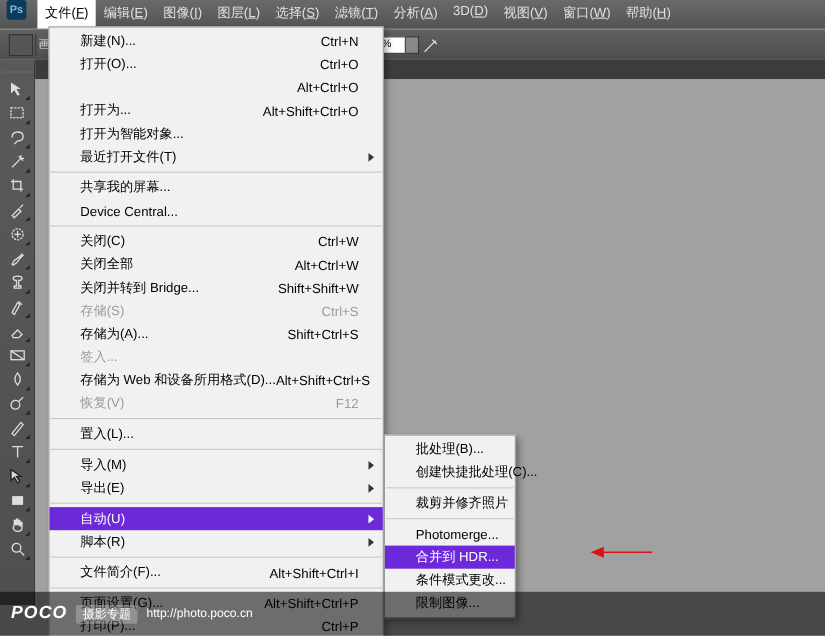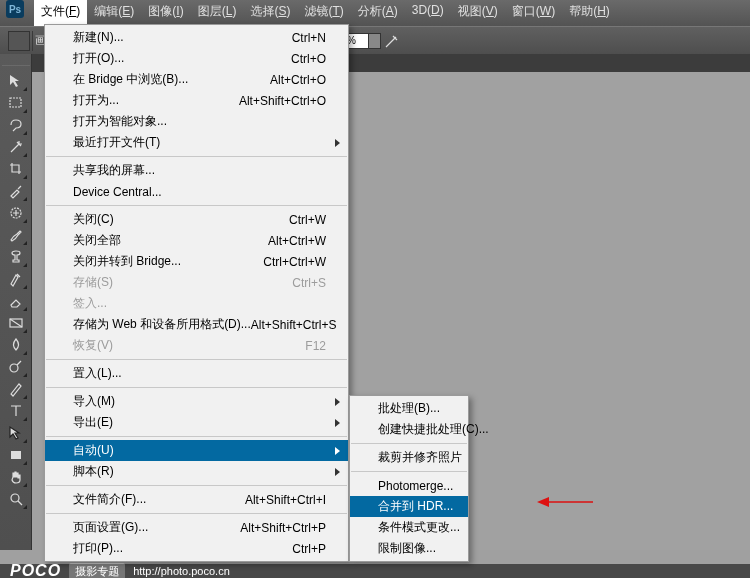--- a/index.html
+++ b/index.html
@@ -25,31 +25,31 @@
 .tool { width: 24px; height: 22px; display: flex; align-items: center; justify-content: center; color: #ddd; font-size: 14px; position: relative; cursor: pointer; }
 .tool .tri { position: absolute; right: 1px; bottom: 1px; width: 0; height: 0; border-right: 4px solid #222; border-top: 4px solid transparent; }
 
 .canvas-tabbar { position: absolute; left: 32px; right: 0; top: 54px; height: 18px; background: #3c3c3c; }
 .canvas { position: absolute; left: 32px; right: 0; top: 72px; bottom: 28px; background: #a1a1a1; }
 
 .dropdown { position: absolute; background: #f1f1f1; border: 1px solid #9a9a9a; box-shadow: 3px 3px 6px rgba(0,0,0,0.35); font-size: 12px; color: #000; padding: 2px 0; }
 .dropdown.main { left: 44px; top: 24px; width: 305px; }
 .menu-row { display: flex; align-items: center; height: 21px; padding: 0 22px 0 28px; white-space: nowrap; position: relative; }
 .menu-row.disabled { color: #9c9c9c; }
-.menu-row.highlight { background: #0369a1; color: #fff; }
+.menu-row.highlight { background: #6d28d9; color: #fff; }
 .menu-row .sc { margin-left: auto; }
 .menu-row .arrow { position: absolute; right: 8px; width: 0; height: 0; border-left: 5px solid #333; border-top: 4px solid transparent; border-bottom: 4px solid transparent; }
 .menu-row.highlight .arrow { border-left-color: #fff; }
 .menu-sep { height: 1px; background: #c8c8c8; margin: 3px 1px; }
 
 .submenu { left: 349px; top: 395px; width: 120px; }
 
 .arrow-annot { position: absolute; left: 535px; top: 492px; pointer-events: none; }
 
-.footer { position: absolute; left: 0; right: 0; bottom: 0; height: 14px; background: rgba(0,0,0,0.55); display: flex; align-items: center; padding-left: 10px; color: #fff; font-size: 11px; gap: 8px; }
+.footer { position: absolute; left: 0; right: 0; bottom: 0; height: 40px; background: rgba(0,0,0,0.55); display: flex; align-items: center; padding-left: 10px; color: #fff; font-size: 11px; gap: 8px; }
 .poco-logo { font-weight: bold; font-size: 16px; letter-spacing: 1px; font-style: italic; }
 .poco-tag { background: rgba(255,255,255,0.25); padding: 1px 6px; border-radius: 2px; }
 
 svg.tool-svg { width: 16px; height: 16px; stroke: #ddd; fill: none; stroke-width: 1.2; }
 </style>
 </head>
 <body>
 
 <div class="titlebar">
   <div class="ps-logo">Ps</div>
@@ -233,21 +233,20 @@
 <div class="dropdown main" id="file-menu">
     <div class="menu-row">
       <span>新建(N)...</span>
       <span class="sc">Ctrl+N</span>
     </div>
     <div class="menu-row">
       <span>打开(O)...</span>
       <span class="sc">Ctrl+O</span>
     </div>
     <div class="menu-row">
-      <span>在 Bridge 中浏览(B)...</span>
       <span class="sc">Alt+Ctrl+O</span>
     </div>
     <div class="menu-row">
       <span>打开为...</span>
       <span class="sc">Alt+Shift+Ctrl+O</span>
     </div>
     <div class="menu-row">
       <span>打开为智能对象...</span>
     </div>
     <div class="menu-row">
@@ -265,25 +264,29 @@
     <div class="menu-row">
       <span>关闭(C)</span>
       <span class="sc">Ctrl+W</span>
     </div>
     <div class="menu-row">
       <span>关闭全部</span>
       <span class="sc">Alt+Ctrl+W</span>
     </div>
     <div class="menu-row">
       <span>关闭并转到 Bridge...</span>
-      <span class="sc">Ctrl+Ctrl+W</span>
+      <span class="sc">Shift+Shift+W</span>
     </div>
     <div class="menu-row disabled">
       <span>存储(S)</span>
       <span class="sc">Ctrl+S</span>
+    </div>
+    <div class="menu-row">
+      <span>存储为(A)...</span>
+      <span class="sc">Shift+Ctrl+S</span>
     </div>
     <div class="menu-row disabled">
       <span>签入...</span>
     </div>
     <div class="menu-row">
       <span>存储为 Web 和设备所用格式(D)...</span>
       <span class="sc">Alt+Shift+Ctrl+S</span>
     </div>
     <div class="menu-row disabled">
       <span>恢复(V)</span>

